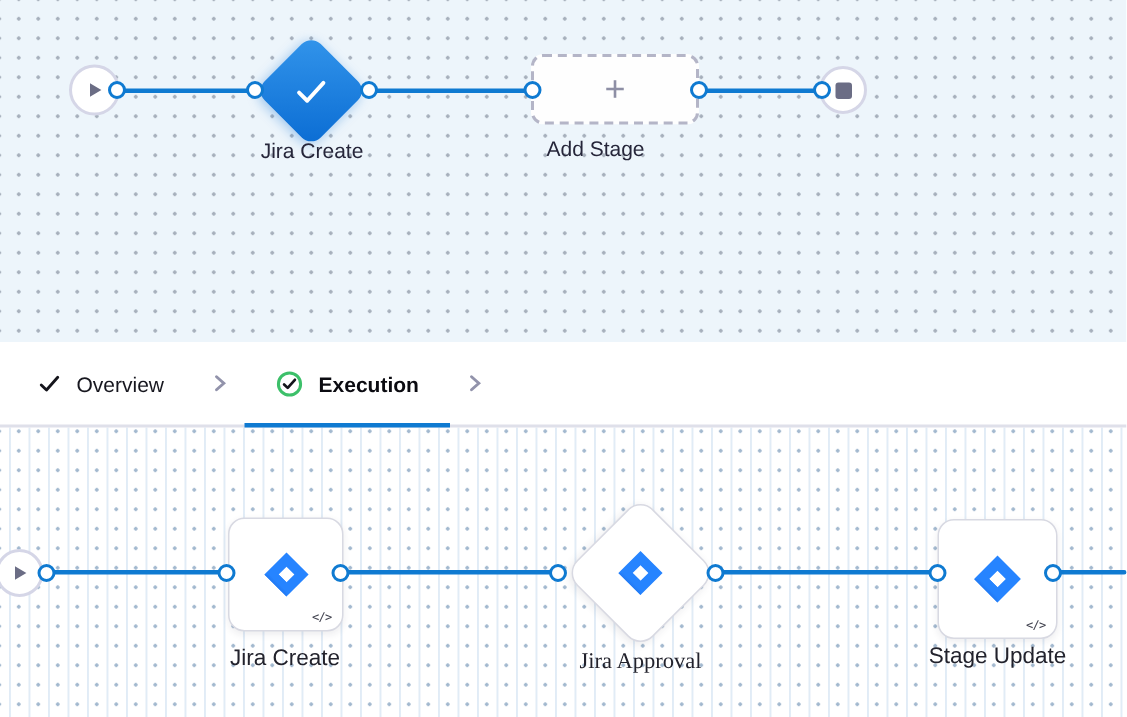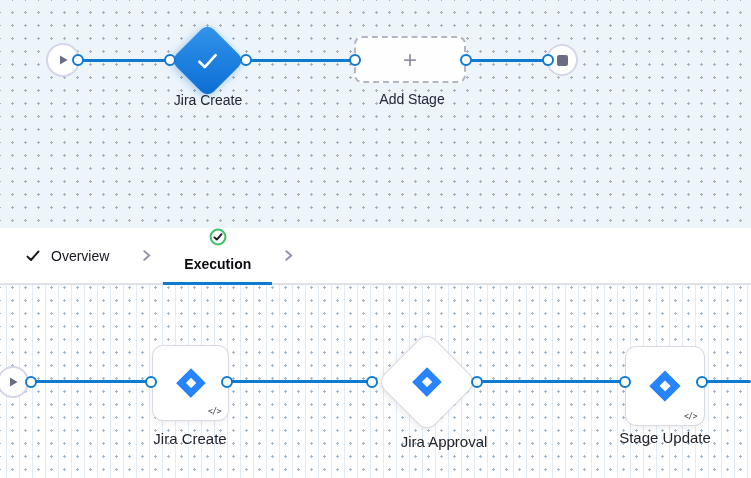--- a/index.html
+++ b/index.html
@@ -61,21 +61,21 @@
   
   .tab-bar{
     position:absolute;top:228px;left:0;width:751px;height:57px;background:#fff;
     border-bottom:2px solid #dfe0ea;display:flex;align-items:stretch;
     padding-left:4px;box-sizing:border-box;z-index:5;
   }
   .tab{
     display:flex;align-items:center;gap:10px;padding:0 21px;
     font-size:14px;color:#17171f;cursor:pointer;position:relative;
   }
-  .tab.active{font-weight:bold;color:#0b0b11;flex-direction:column;}
+  .tab.active{font-weight:bold;color:#0b0b11;}
   .tab.active::after{
     content:"";position:absolute;left:0;right:0;bottom:-2px;height:3px;background:#0f7ad1;
   }
   .tab-sep{display:flex;align-items:center;margin:0 10px;}
   
   .step-node{
     position:absolute;background:#fff;border:1px solid #d8d9e2;border-radius:11px;
     box-shadow:0 2px 5px rgba(40,41,61,.08);
     display:flex;align-items:center;justify-content:center;z-index:2;
   }
@@ -122,21 +122,21 @@
   <div class="diamond-blue">
     <svg class="counter-rot" width="26" height="26" viewBox="0 0 24 24">
       <path d="M4.5 12.5 L9.5 17.5 L19.5 6.5" fill="none" stroke="#ffffff" stroke-width="2.4" stroke-linecap="round" stroke-linejoin="round"></path>
     </svg>
   </div>
   <div class="node-label" style="left:208px;top:92px;">Jira Create</div>
 
   <div class="add-stage">
     <span class="plus-glyph">+</span>
   </div>
-  <div class="node-label" style="left:412px;top:91px;">Add Stage</div>
+  <div class="node-label" style="left:397px;top:91px;">Add Stage</div>
 
   <div class="node-circle" style="left:546px;top:44px;width:32px;height:32px;">
     <span class="stop-square"></span>
   </div>
 
   <span class="port" style="left:72px;top:54px;"></span>
   <span class="port" style="left:164px;top:54px;"></span>
   <span class="port" style="left:240px;top:54px;"></span>
   <span class="port" style="left:349px;top:54px;"></span>
   <span class="port" style="left:460px;top:54px;"></span>
@@ -193,21 +193,21 @@
     </svg>
     <span class="code-badge">&lt;/&gt;</span>
   </div>
   <div class="node-label" style="left:190px;top:155px;">Jira Create</div>
 
   <div class="diamond-node">
     <svg class="counter-rot" width="34" height="34" viewBox="0 0 24 24">
       <use href="#jira-mark"></use>
     </svg>
   </div>
-  <div class="node-label" style="left:444px;top:158px;">Jira Approval</div>
+  <div class="node-label" style="left:427px;top:158px;font-family:Liberation Serif, serif;">Jira Approval</div>
 
   <div class="step-node" style="left:625px;top:71px;width:78px;height:78px;">
     <svg width="36" height="36" viewBox="0 0 24 24">
       <use href="#jira-mark"></use>
     </svg>
     <span class="code-badge">&lt;/&gt;</span>
   </div>
   <div class="node-label" style="left:665px;top:154px;">Stage Update</div>
 
   <span class="port" style="left:25px;top:101px;"></span>

